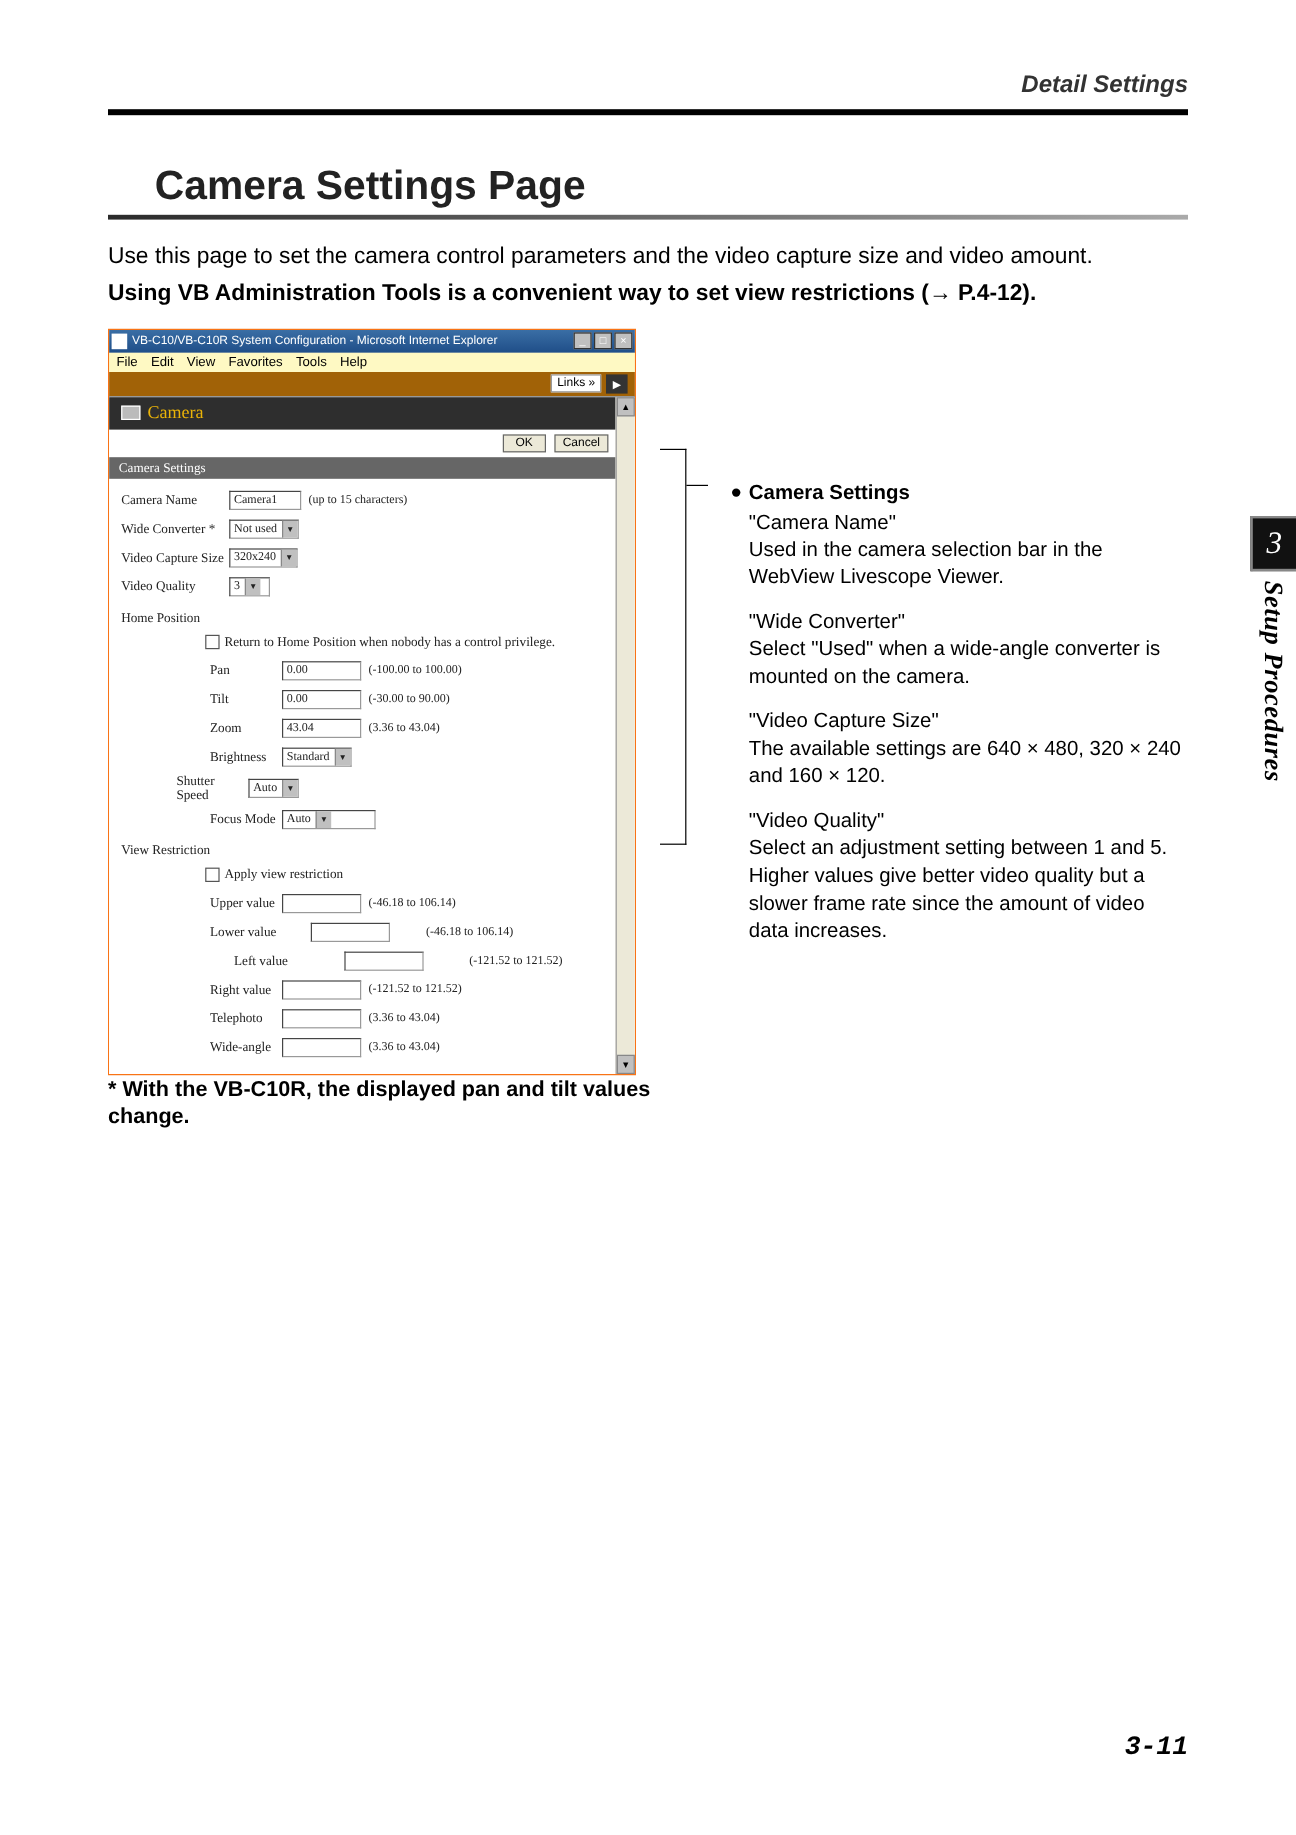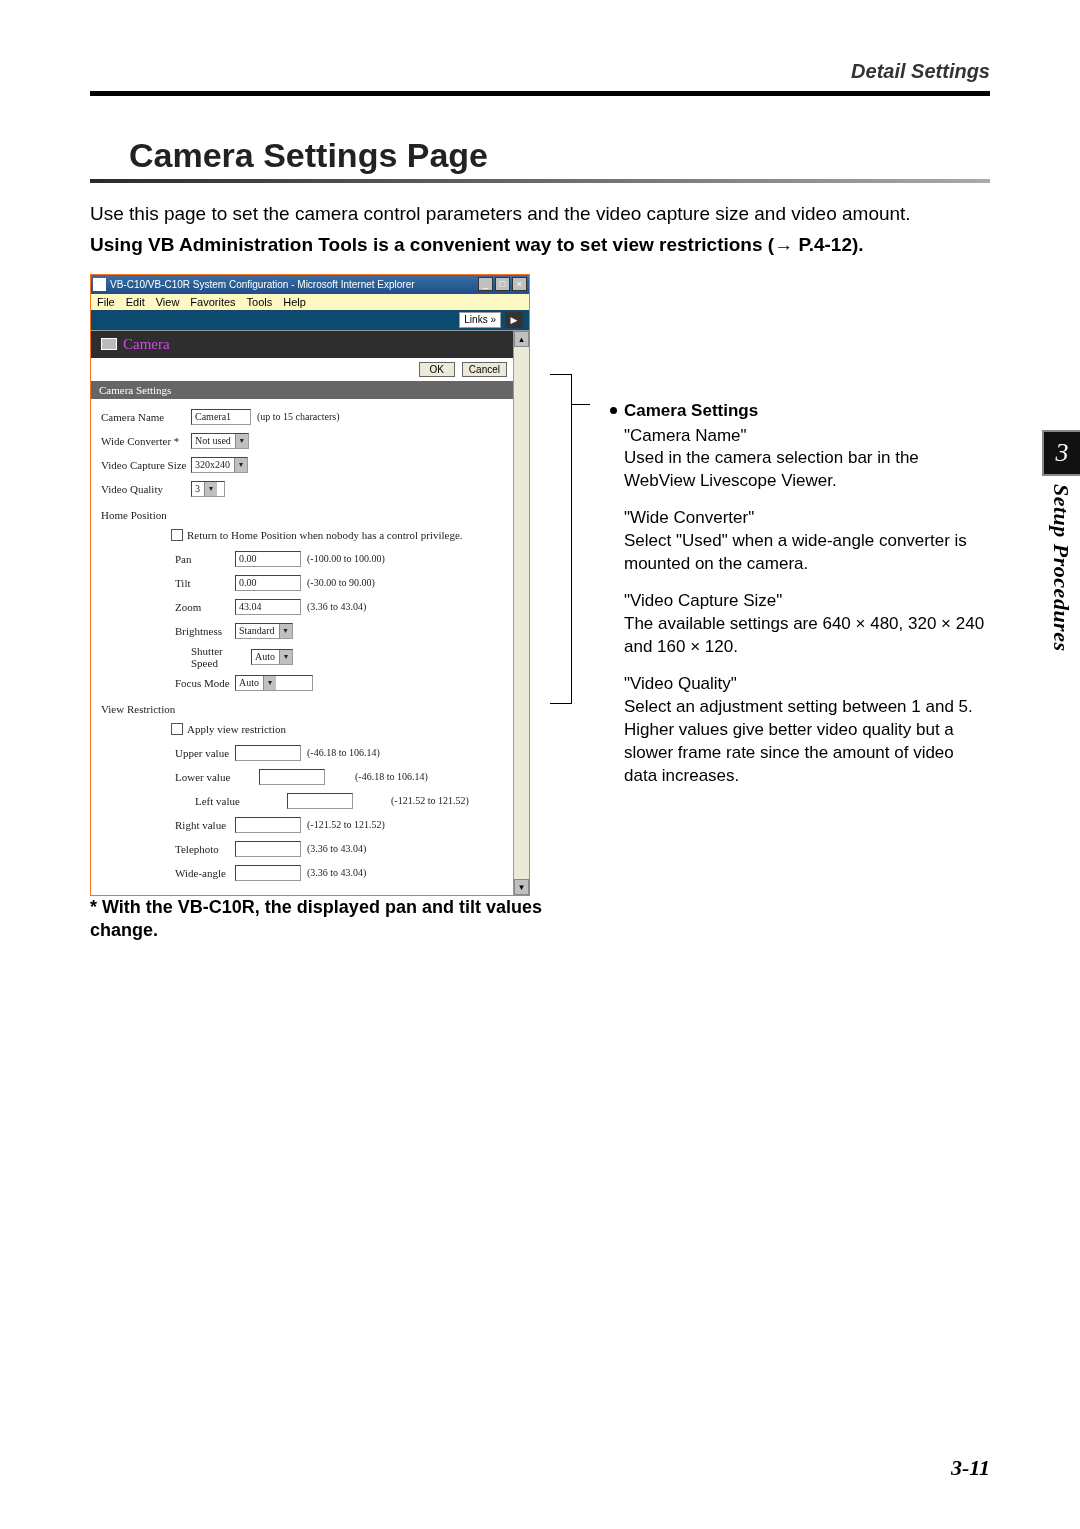--- a/index.html
+++ b/index.html
@@ -90,21 +90,22 @@
     padding: 2px 6px;
     font-size: 11px;
     background: #fef9c3;
   }
   .menubar span { cursor: default; }
   .toolbar-row {
     display: flex;
     justify-content: flex-end;
     padding: 2px 6px;
     gap: 4px;
-    background: #0c4a6e;
+    align-items: center;
+    background: #a16207;
     border-bottom: 1px solid #999;
   }
   .toolbar-row .links {
     font-size: 10px;
     padding: 1px 4px;
     border: 1px solid #999;
     background: #fff;
   }
   .gobtn {
     width: 18px; height: 16px;
@@ -125,21 +126,21 @@
     background: #ece9d8;
     border-left: 1px solid #999;
     display: flex; flex-direction: column; justify-content: space-between;
   }
   .scroll-btn {
     height: 16px; background: #c0c0c0; border: 1px solid #888;
     font-size: 9px; text-align: center; line-height: 14px;
   }
   .camera-bar {
     background: #2e2e2e;
-    color: #d946ef;
+    color: #eab308;
     padding: 5px 10px;
     display: flex; align-items: center; gap: 6px;
     font-family: "Times New Roman", serif;
     font-size: 15px;
   }
   .cam-icon {
     width: 16px; height: 12px; background: #bbb; border:1px solid #fff;
     display:inline-block;
   }
   .okcancel {
@@ -295,25 +296,25 @@
     font-style: italic;
     font-weight: bold;
     font-size: 22px;
     font-family: "Times New Roman", serif;
     letter-spacing: 0.5px;
   }
 
   .page-number {
     position: absolute;
     right: 90px;
-    bottom: 48px;
+    bottom: 60px;
     font-style: italic;
     font-weight: bold;
     font-size: 22px;
-    font-family: Liberation Serif, serif;
+    font-family: Liberation Mono, monospace;
   }
 </style>
 </head>
 <body>
 
 <div class="page">
   <div class="header-right">Detail Settings</div>
   <div class="thick-rule"></div>
 
   <h1 class="main-title">Camera Settings Page</h1>
@@ -408,21 +409,21 @@
               <span class="input n">43.04</span>
               <span class="hint">(3.36 to 43.04)</span>
             </div>
             <div class="frow" style="margin-left:70px;">
               <span class="flabel-indent">Brightness</span>
               <span class="select">
                 <span>Standard</span>
                 <span class="sel-arrow">▾</span>
               </span>
             </div>
-            <div class="frow" style="margin-left:86px;">
+            <div class="frow" style="margin-left:42px;">
               <span class="flabel-indent">Shutter Speed</span>
               <span class="select">
                 <span>Auto</span>
                 <span class="sel-arrow">▾</span>
               </span>
             </div>
             <div class="frow" style="margin-left:70px;">
               <span class="flabel-indent">Focus Mode</span>
               <span class="select" style="width:78px;">
                 <span>Auto</span>

